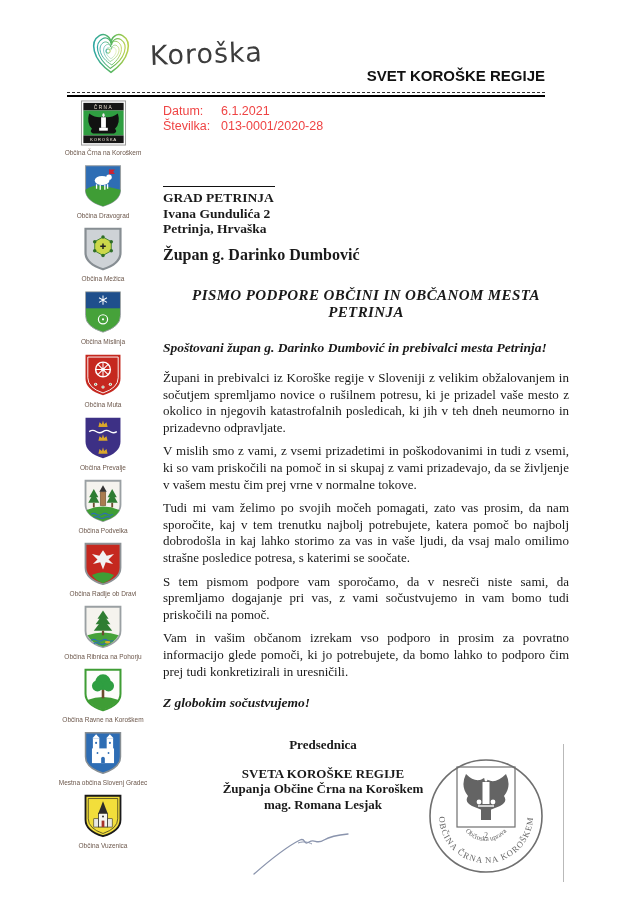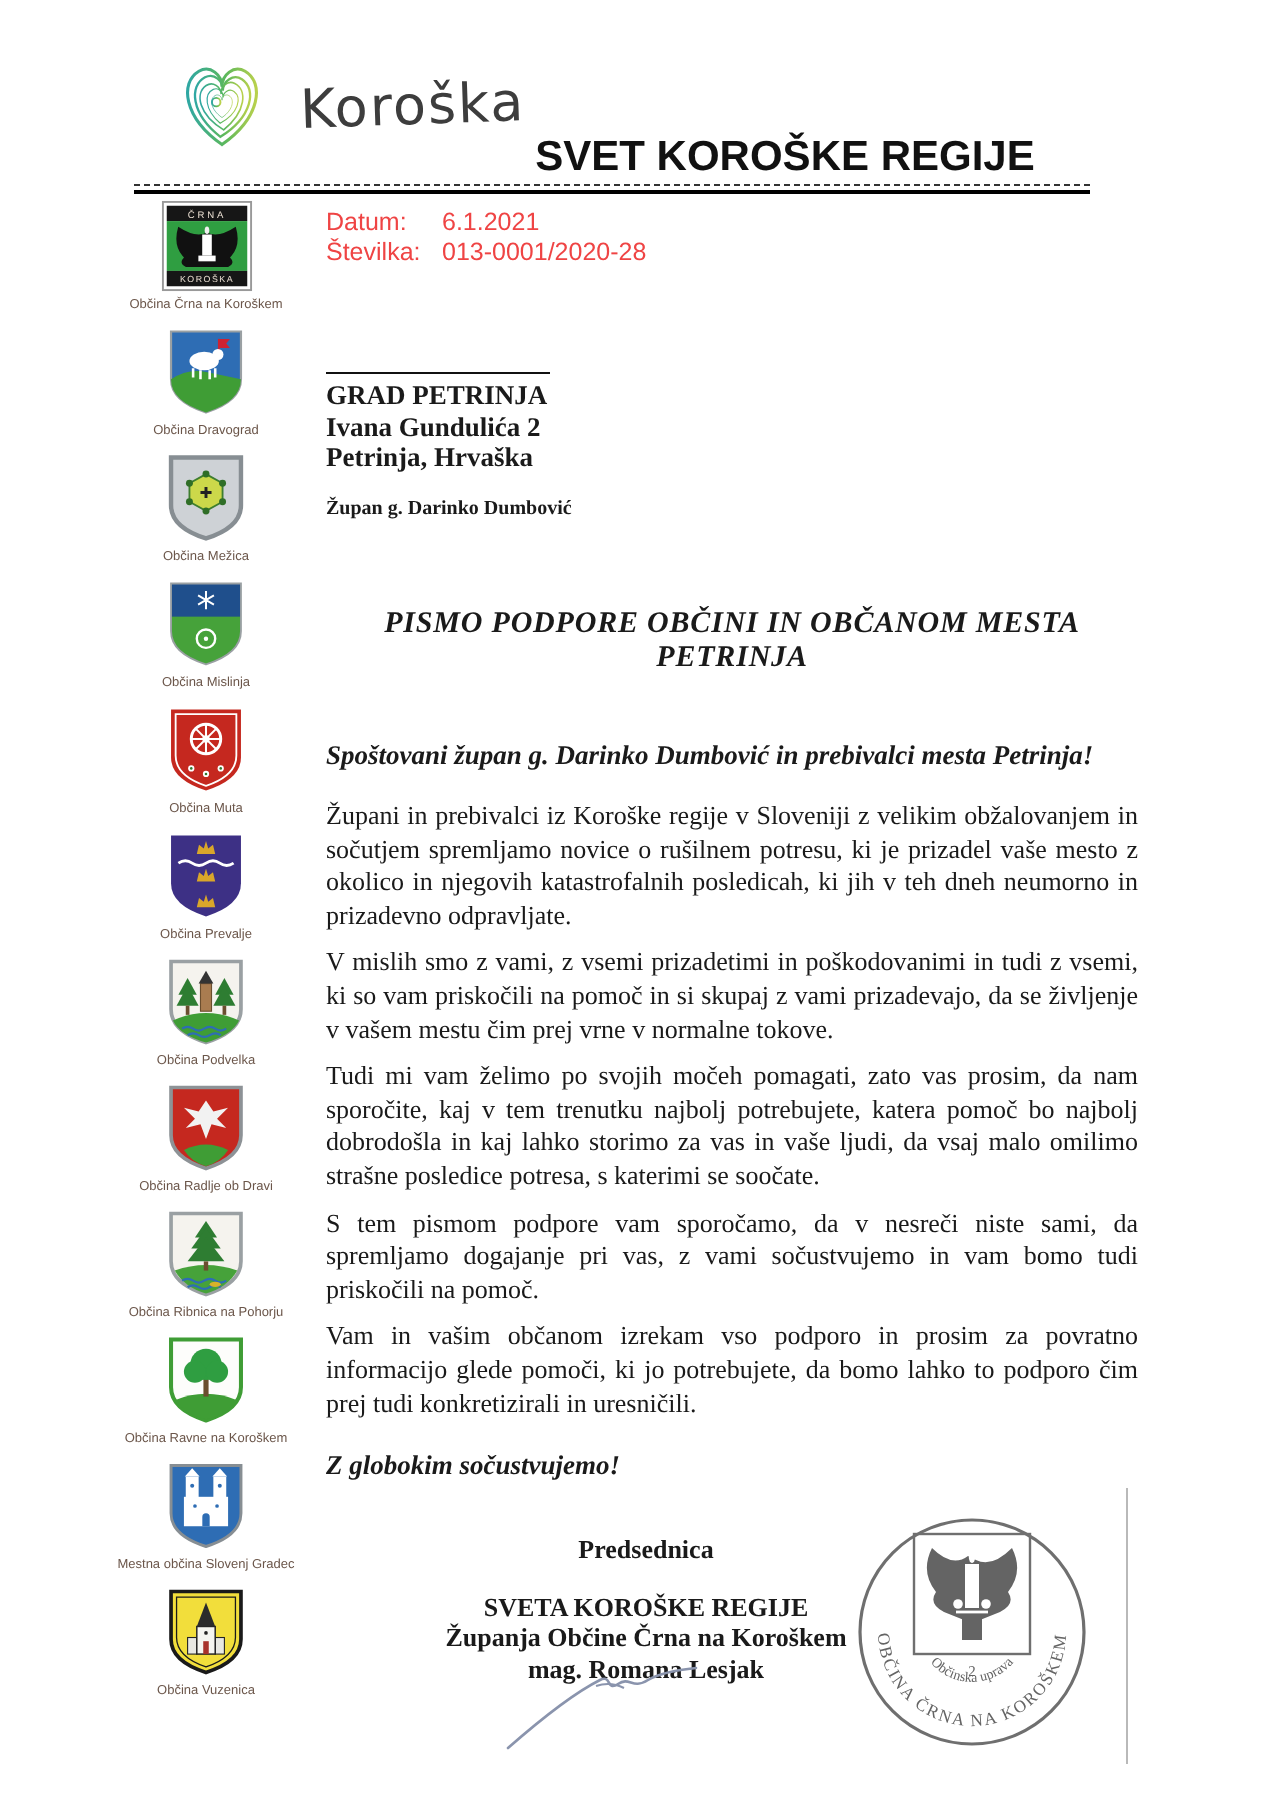--- a/index.html
+++ b/index.html
@@ -2,39 +2,39 @@
 <html><head>
 <meta charset="utf-8">
 <style>
   html,body{margin:0;padding:0;background:#e9e9e9;}
   .page{position:relative;width:636px;height:900px;background:#ffffff;margin:0 auto;overflow:hidden;
         font-family:"Liberation Serif",serif;color:#1a1a1a;}
   
   .logo-wrap{position:absolute;left:82px;top:26px;display:flex;align-items:center;}
   .logo-text{font-family:"DejaVu Sans",sans-serif;font-size:27px;font-weight:500;color:#3d3d3d;
              margin-left:10px;transform:rotate(-2deg);letter-spacing:1px;}
-  .org-title{position:absolute;top:67px;left:240px;width:305px;text-align:center;
-             font-family:"Liberation Sans",sans-serif;font-weight:700;font-size:21px;color:#111;}
+  .org-title{position:absolute;top:67px;left:240px;width:305px;text-align:right;
+             font-family:"Liberation Sans",sans-serif;font-weight:700;font-size:15px;color:#111;}
   .header-rule{position:absolute;top:92px;left:67px;width:478px;}
   .header-rule .dash{border-top:1.5px dashed #333;height:2px;}
   .header-rule .solid{border-top:2.5px solid #000;height:0;}
   
   .sidebar{position:absolute;left:47px;top:100px;width:112px;}
   .side-item{height:63px;display:flex;flex-direction:column;align-items:center;justify-content:flex-start;}
   .side-label{font-family:"Liberation Sans",sans-serif;font-size:6.5px;color:#6b564a;margin-top:3px;
               white-space:nowrap;text-align:center;}
   
   .main{position:absolute;left:163px;top:104px;width:406px;}
   .meta{font-family:"Liberation Sans",sans-serif;font-size:12.5px;line-height:15px;color:#ef4444;}
   .meta .lbl{display:inline-block;min-width:58px;}
   .recipient{margin-top:52px;font-weight:700;font-size:13.5px;line-height:15.5px;}
   .overline{width:112px;border-top:1.5px solid #111;margin-bottom:3px;}
-  .mayor{margin-top:10px;font-weight:700;font-size:10px;}
-  .title{margin-top:42px;text-align:center;font-style:italic;font-weight:600;font-size:15px;letter-spacing:0.4px;}
-  .salutation{margin-top:32px;font-weight:700;font-style:italic;font-size:13.5px;}
+  .mayor{margin-top:10px;font-weight:700;font-size:16px;}
+  .title{margin-top:25px;text-align:center;font-style:italic;font-weight:600;font-size:15px;letter-spacing:0.4px;}
+  .salutation{margin-top:19px;font-weight:700;font-style:italic;font-size:13.5px;}
   .body-text{margin-top:14px;}
   .body-text p{margin:0 0 7px 0;font-size:13px;line-height:16.6px;text-align:justify;}
   .closing{margin-top:15px;font-weight:700;font-style:italic;font-size:13.5px;}
   .sig-block{margin-top:26px;margin-left:25px;width:270px;text-align:center;font-weight:700;font-size:13px;line-height:15.5px;}
   .sig-role{margin-bottom:13px;}
   
   .signature-svg{position:absolute;left:248px;top:826px;}
   .stamp{position:absolute;left:424px;top:750px;opacity:0.88;}
   .vline{position:absolute;left:563px;top:744px;width:1px;height:138px;background:#b9b9b9;}
 </style>

